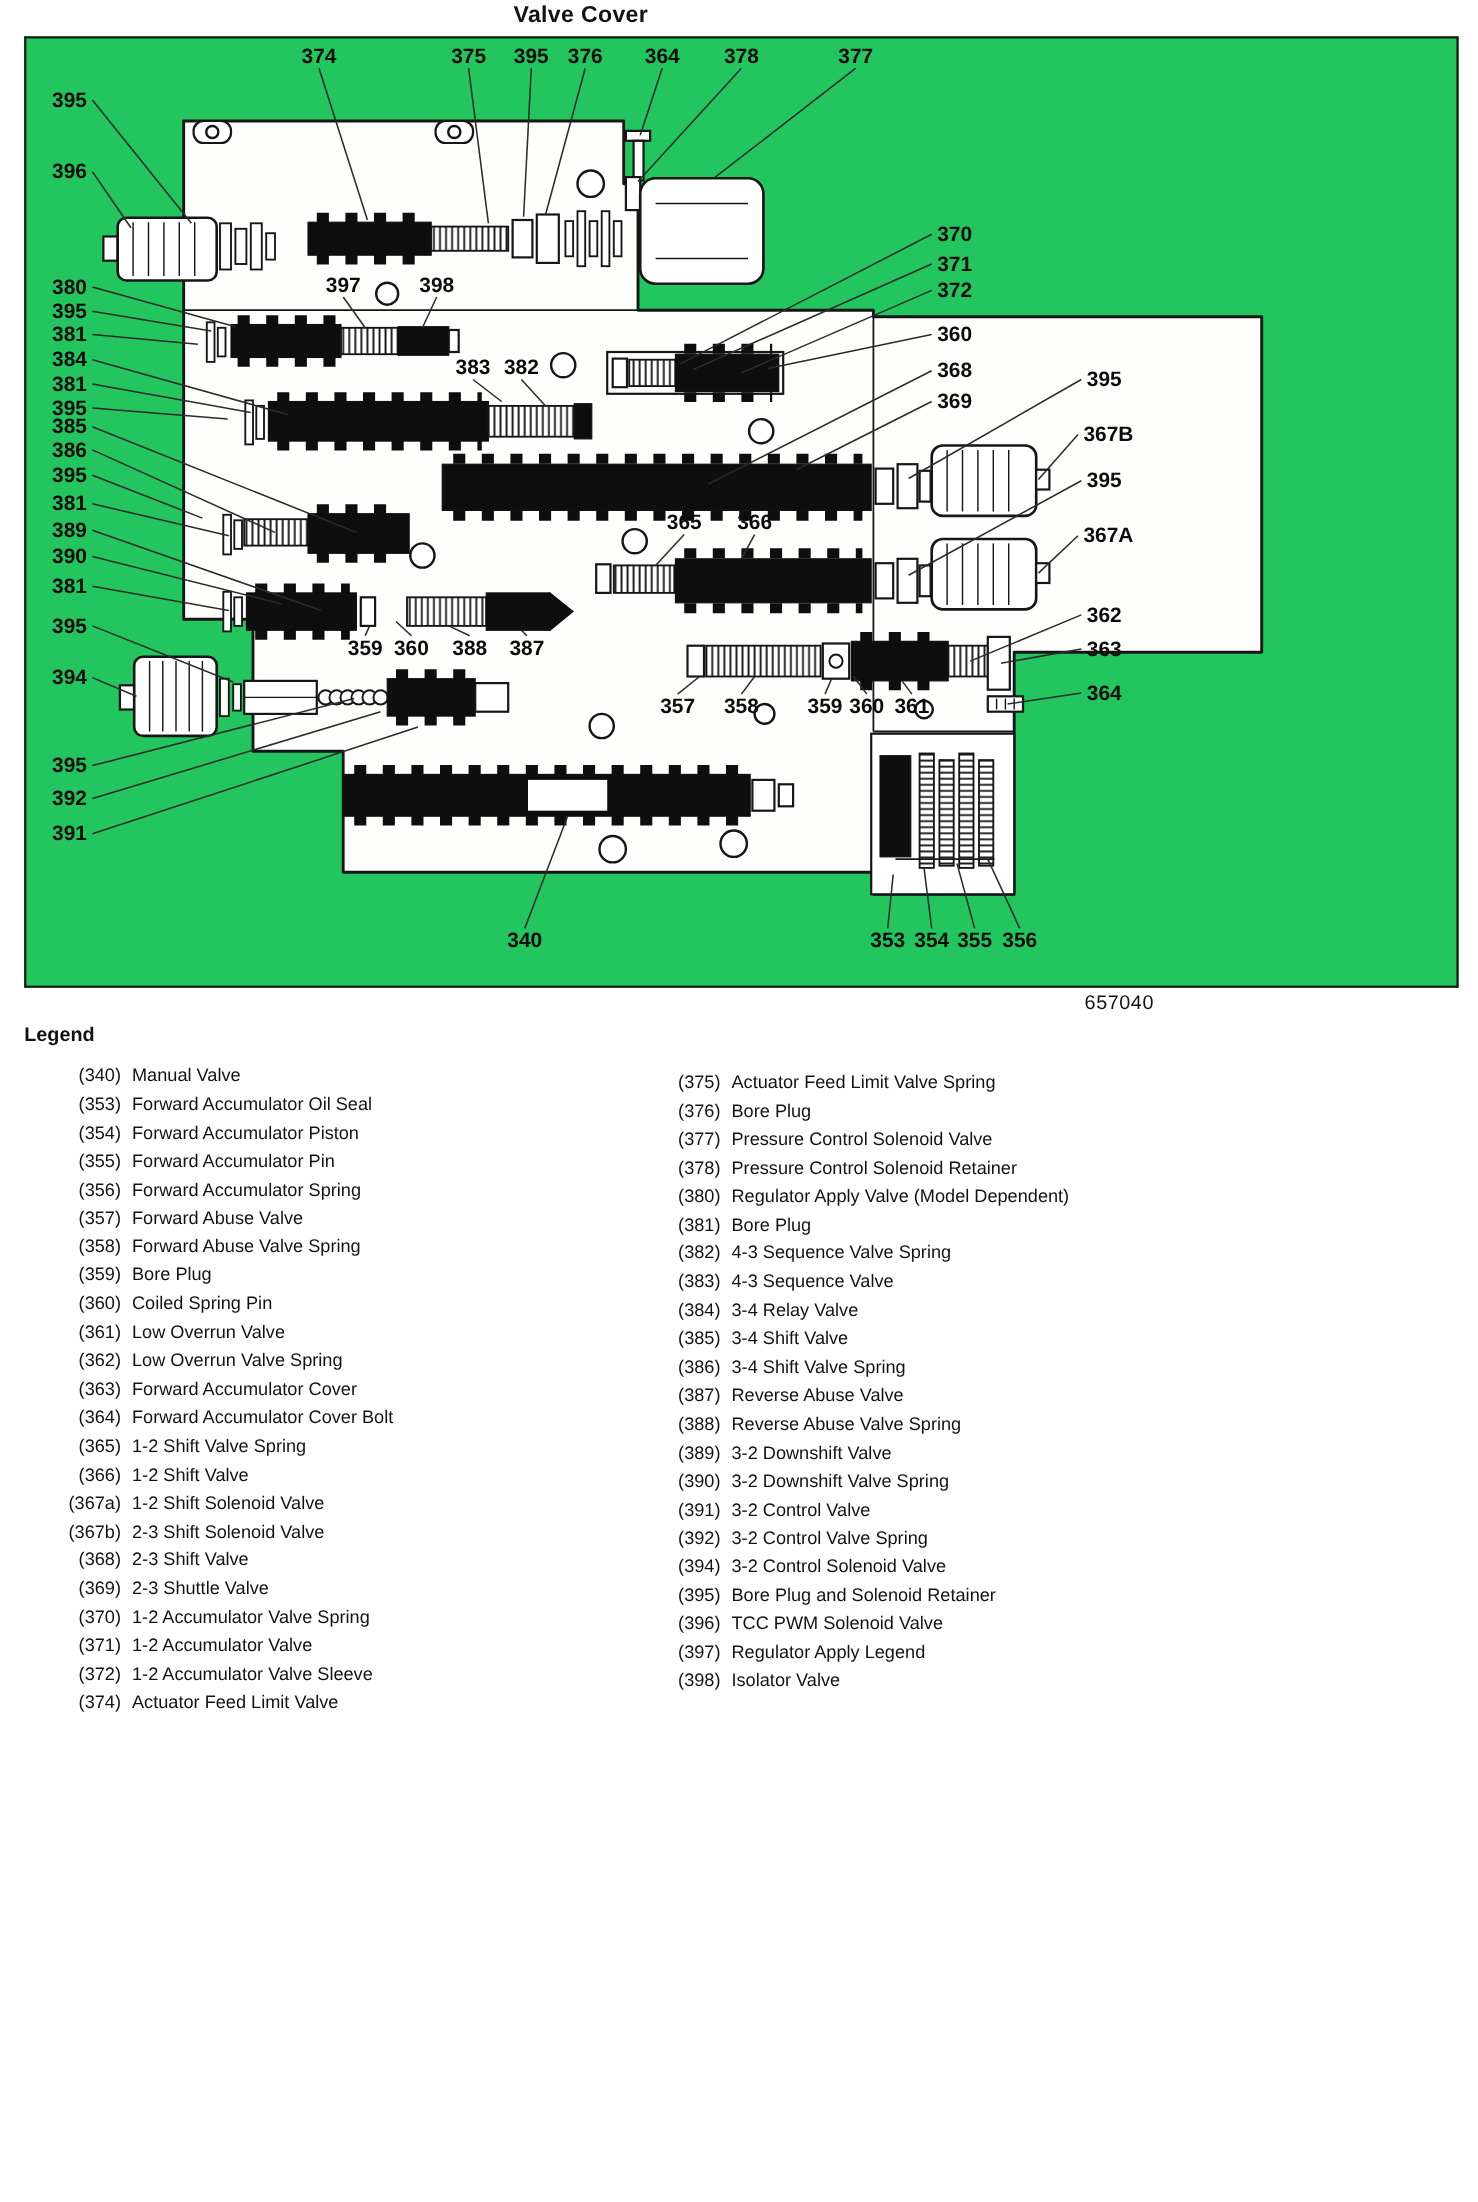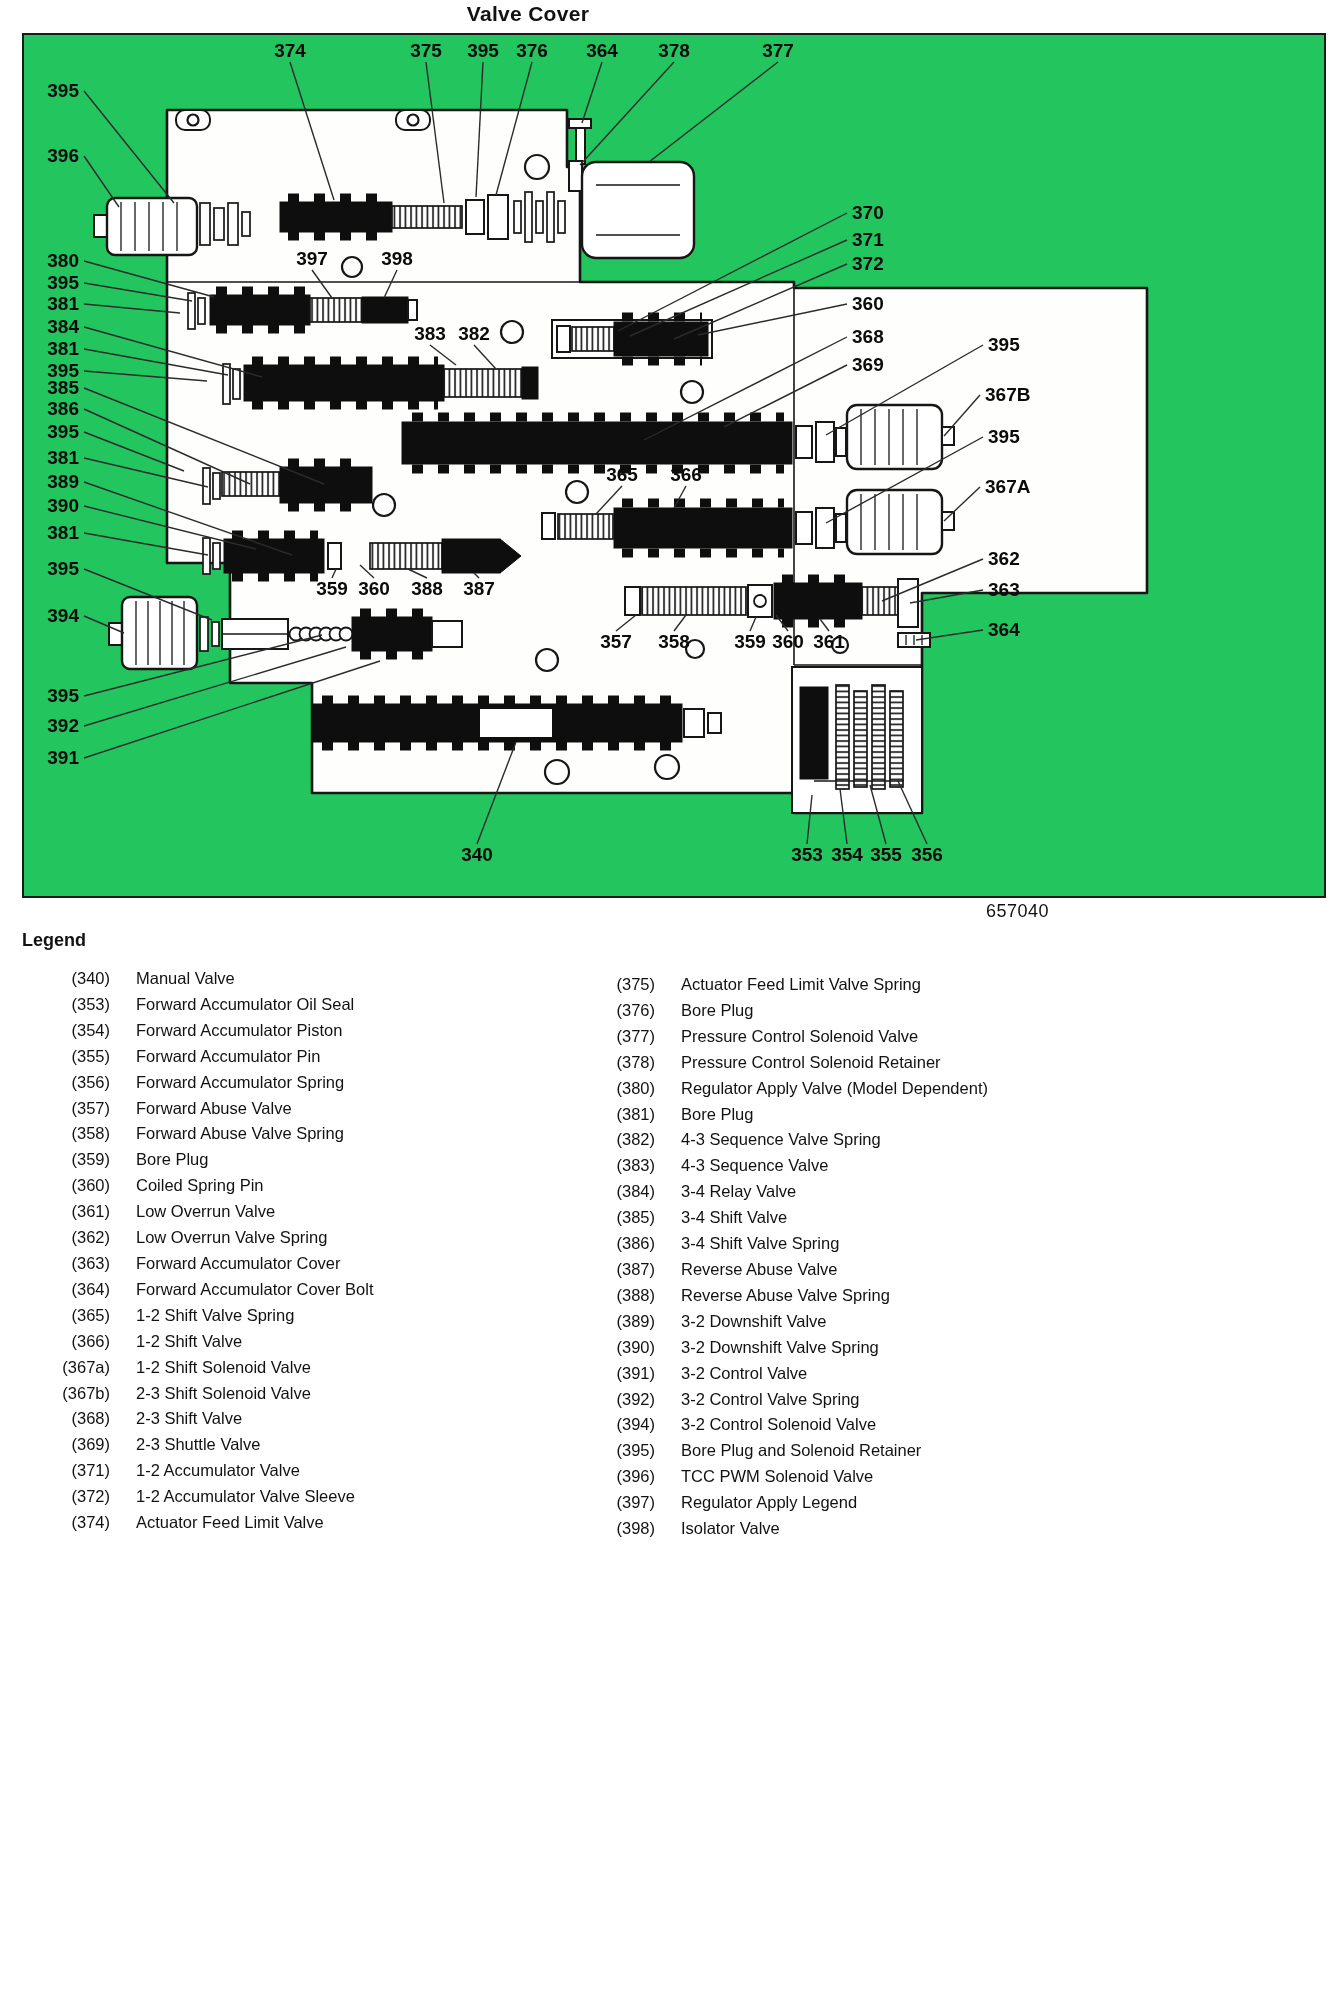--- a/index.html
+++ b/index.html
@@ -11,21 +11,21 @@
          border:2.5px solid #1a1a1a;background:#22c55e;}
   .frame svg{display:block;width:100%;height:100%;}
   .fignum{position:absolute;left:986px;top:901px;font-size:18px;letter-spacing:.5px;}
   .legend-title{position:absolute;left:22px;top:930px;font-size:18px;font-weight:bold;}
   .legend{position:absolute;left:30px;top:966px;display:flex;align-items:flex-start;}
   .col{display:flex;flex-direction:column;}
   .col-left{width:545px;}
   .col-right{padding-top:6px;}
   .legend-row{display:flex;line-height:25.9px;font-size:16.5px;}
   .lnum{width:80px;text-align:right;flex:none;}
-  .llabel{margin-left:26px;white-space:nowrap;text-align:center;}
+  .llabel{margin-left:10px;white-space:nowrap;text-align:center;}
 
   
   .outline{fill:#fefefc;stroke:#161616;stroke-width:2.6;stroke-linejoin:round;}
   .iline{stroke:#161616;stroke-width:1.6;fill:none;}
   .bar{fill:#0e0e0e;stroke:#0e0e0e;stroke-width:1;}
   .teeth{stroke:#0e0e0e;stroke-width:9;stroke-dasharray:11 15;fill:none;}
   .plug{fill:#ffffff;stroke:#161616;stroke-width:2;}
   .disc{fill:#fdfdfd;stroke:#161616;stroke-width:1.7;}
   .spring{fill:url(#sprH);stroke:#161616;stroke-width:1.7;}
   .springv{fill:url(#sprV);stroke:#161616;stroke-width:1.7;}
@@ -473,20 +473,24 @@
         </div>
         <div class="legend-row">
           <span class="lnum">(368)</span>
           <span class="llabel">2-3 Shift Valve</span>
         </div>
         <div class="legend-row">
           <span class="lnum">(369)</span>
           <span class="llabel">2-3 Shuttle Valve</span>
         </div>
         <div class="legend-row">
+          <span class="lnum">(370)</span>
+          <span class="llabel">1-2 Accumulator Valve Spring</span>
+        </div>
+        <div class="legend-row">
           <span class="lnum">(371)</span>
           <span class="llabel">1-2 Accumulator Valve</span>
         </div>
         <div class="legend-row">
           <span class="lnum">(372)</span>
           <span class="llabel">1-2 Accumulator Valve Sleeve</span>
         </div>
         <div class="legend-row">
           <span class="lnum">(374)</span>
           <span class="llabel">Actuator Feed Limit Valve</span>

